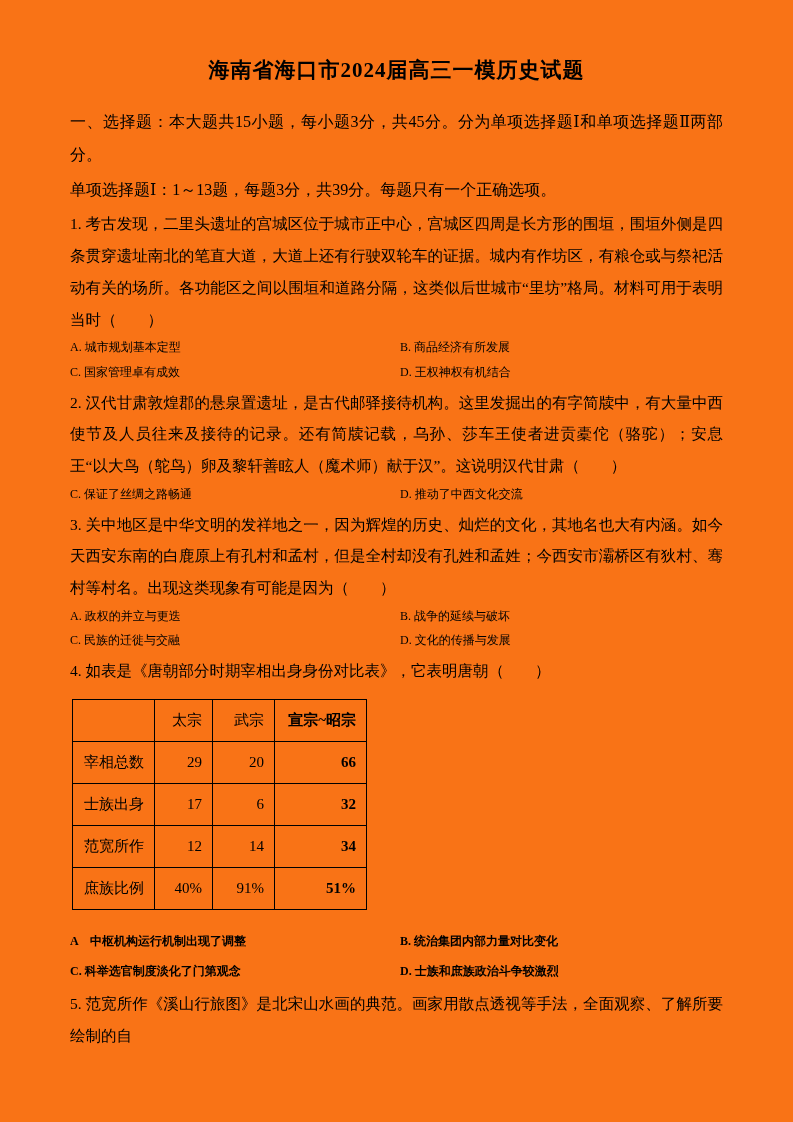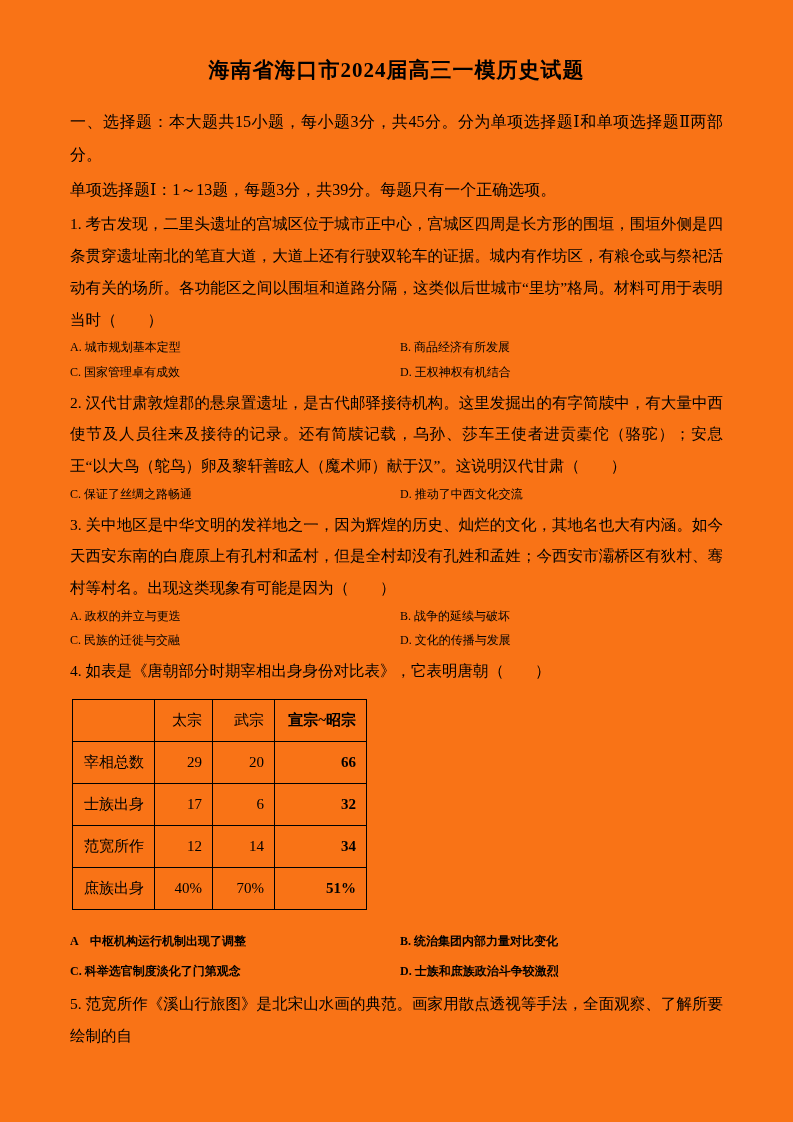--- a/index.html
+++ b/index.html
@@ -131,23 +131,23 @@
           <td class="c2">6</td>
           <td class="c3">32</td>
         </tr>
         <tr>
           <td class="c0">范宽所作</td>
           <td class="c1">12</td>
           <td class="c2">14</td>
           <td class="c3">34</td>
         </tr>
         <tr>
-          <td class="c0">庶族出身</td>
+          <td class="c0">庶族比例</td>
           <td class="c1">40%</td>
-          <td class="c2">70%</td>
+          <td class="c2">91%</td>
           <td class="c3">51%</td>
         </tr>
       </tbody>
     </table>
 
     <div class="opts spaced">
       <span class="opt-left">A　中枢机构运行机制出现了调整</span>
       <span>B. 统治集团内部力量对比变化</span>
     </div>
     <div class="opts spaced">

